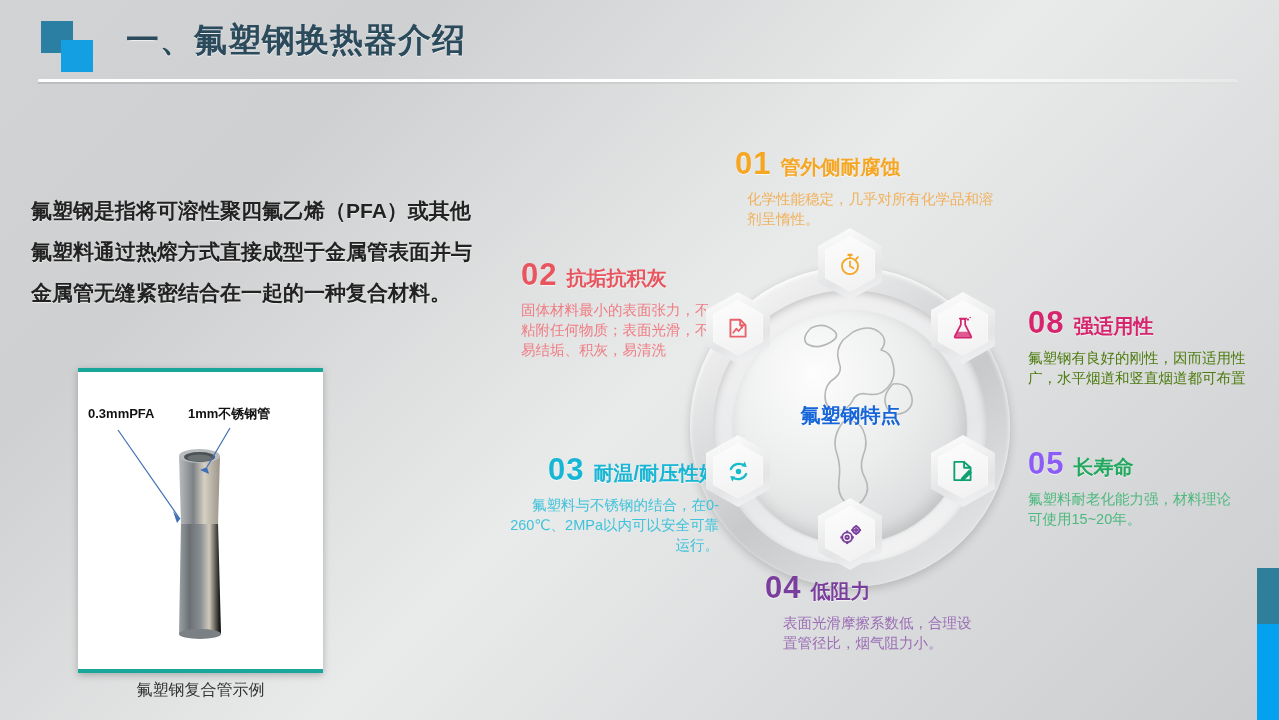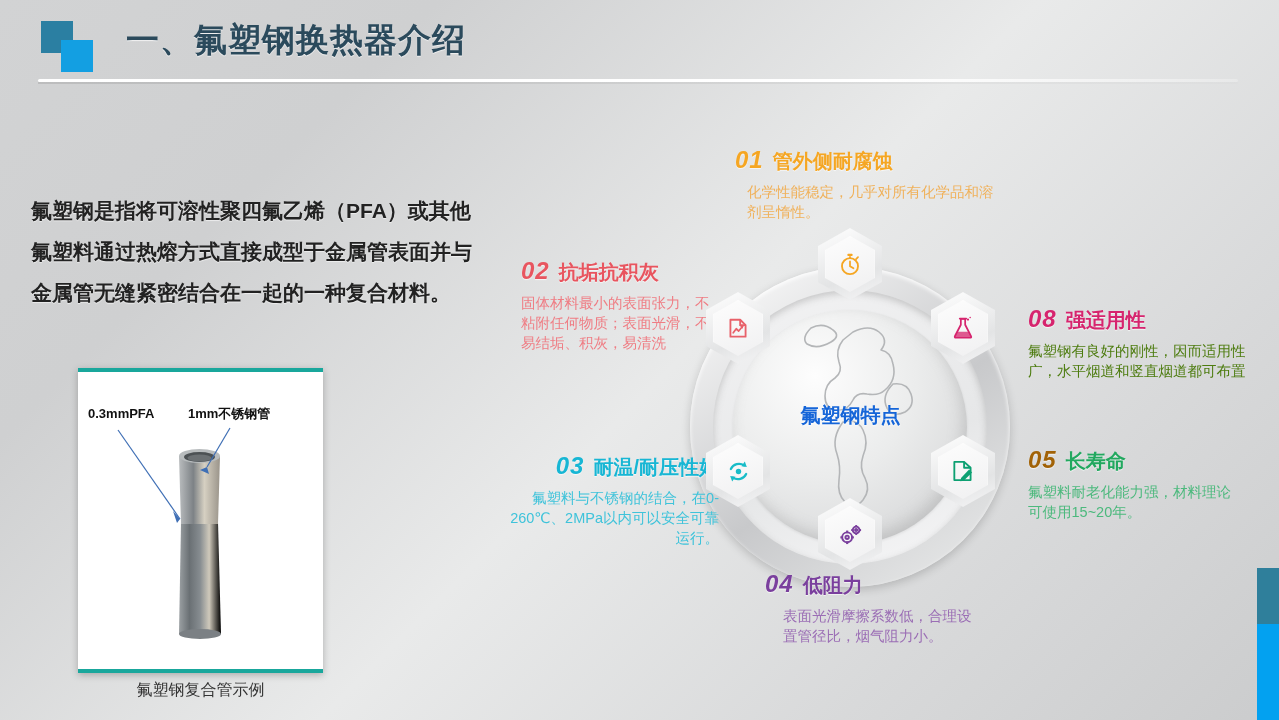--- a/index.html
+++ b/index.html
@@ -98,21 +98,21 @@
   .hex .face{
     position:absolute;left:7px;top:8px;width:50px;height:56px;
     background:linear-gradient(160deg,#fdfdfd,#f0f0f1);
     clip-path:polygon(50% 0%,100% 25%,100% 75%,50% 100%,0% 75%,0% 25%);
     box-shadow:inset 0 1px 2px rgba(255,255,255,.9);
   }
   .hex svg{position:relative;z-index:3;}
 
   
   .feat{position:absolute;}
-  .feat .num{font-size:24px;font-weight:bold;letter-spacing:1px;font-style:italic;}
+  .feat .num{font-size:31px;font-weight:bold;letter-spacing:1px;}
   .feat .ttl{font-size:20px;font-weight:bold;margin-left:9px;}
   .feat .head{white-space:nowrap;text-shadow:0 1px 1px rgba(255,255,255,.7);}
   .feat .body{font-size:14.5px;line-height:20px;margin-top:7px;}
 
   .f01{left:735px;top:146px;width:260px;}
   .f01 .body{margin-left:12px;}
   .f02{left:521px;top:257px;width:190px;text-align:left;}
   .f03{left:489px;top:452px;width:230px;text-align:right;}
   .f03 .body{margin-left:17px;}
   .f04{left:765px;top:570px;width:220px;}
@@ -312,21 +312,21 @@
 
   <div class="feat f04">
     <div class="head">
       <span class="num" style="color:#7a3f9d">04</span><span class="ttl" style="color:#7a3f9d">低阻力</span>
     </div>
     <div class="body" style="color:#9b6eb5">表面光滑摩擦系数低，合理设置管径比，烟气阻力小。</div>
   </div>
 
   <div class="feat f05">
     <div class="head">
-      <span class="num" style="color:#a16207">05</span><span class="ttl" style="color:#22a85f">长寿命</span>
+      <span class="num" style="color:#8b5cf6">05</span><span class="ttl" style="color:#22a85f">长寿命</span>
     </div>
     <div class="body" style="color:#4cb97d">氟塑料耐老化能力强，材料理论可使用15~20年。</div>
   </div>
 
   <div class="feat f06">
     <div class="head">
       <span class="num" style="color:#d6246e">08</span><span class="ttl" style="color:#d6246e">强适用性</span>
     </div>
     <div class="body" style="color:#4d7c0f">氟塑钢有良好的刚性，因而适用性广，水平烟道和竖直烟道都可布置</div>
   </div>

